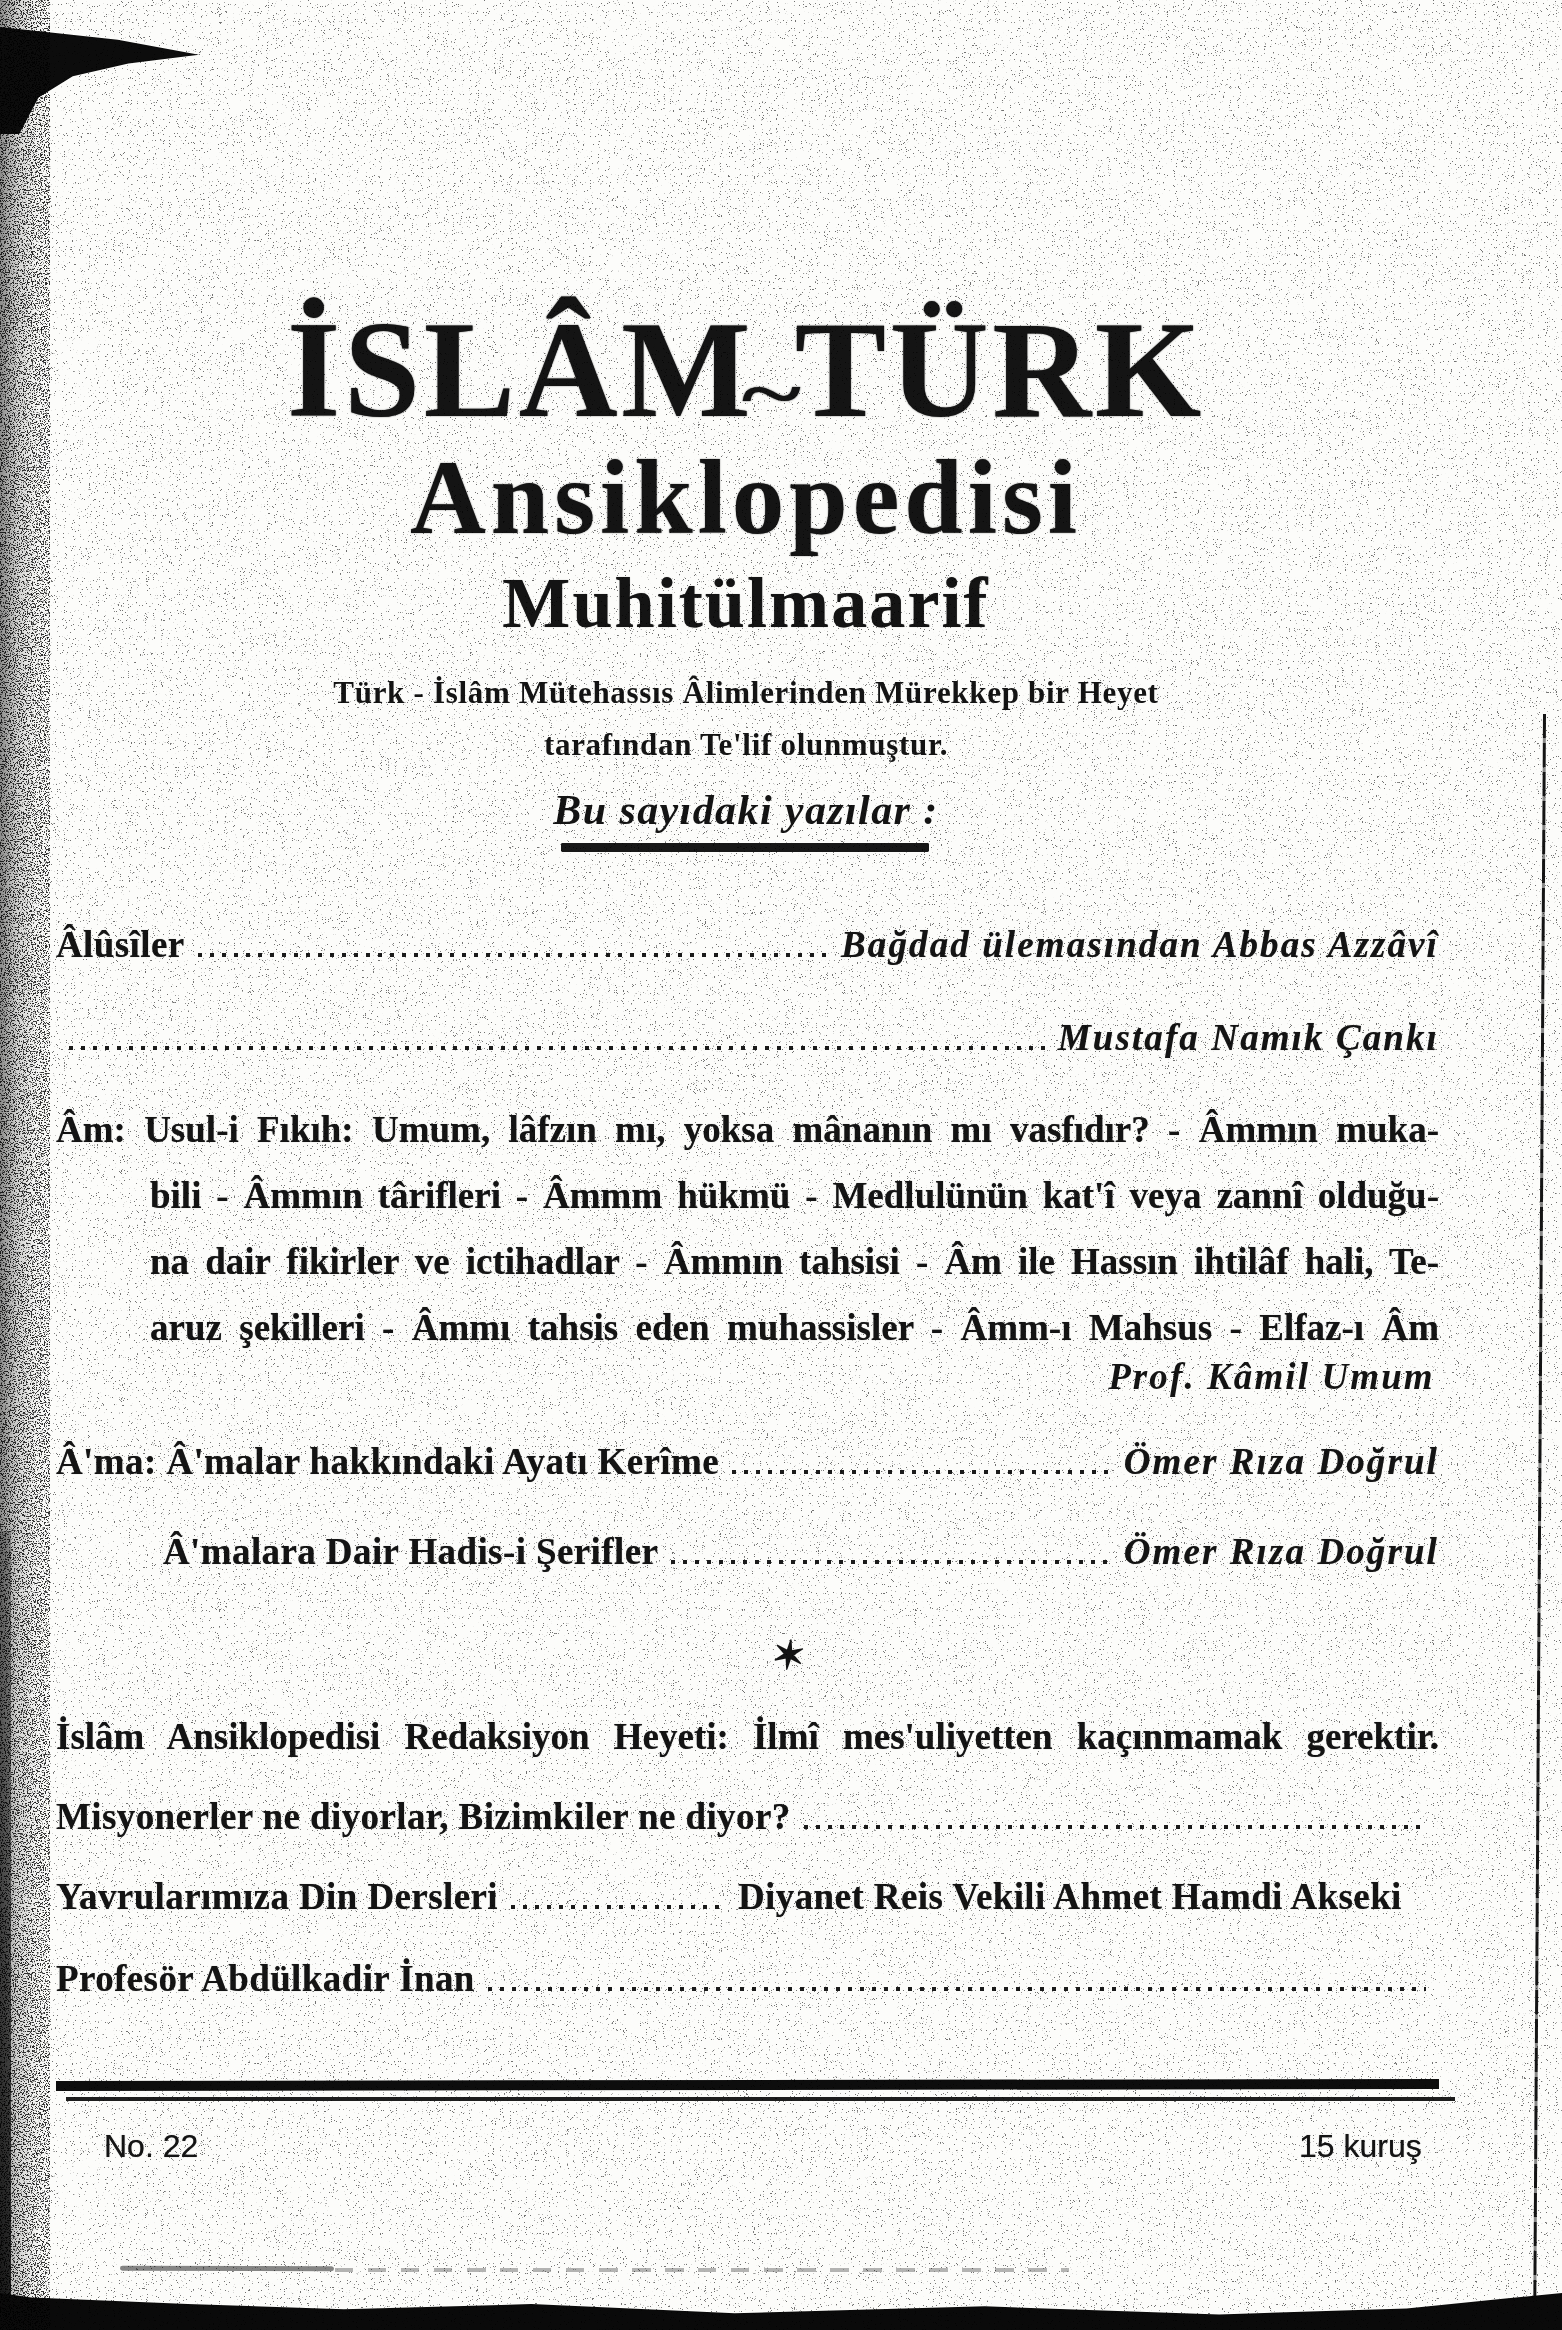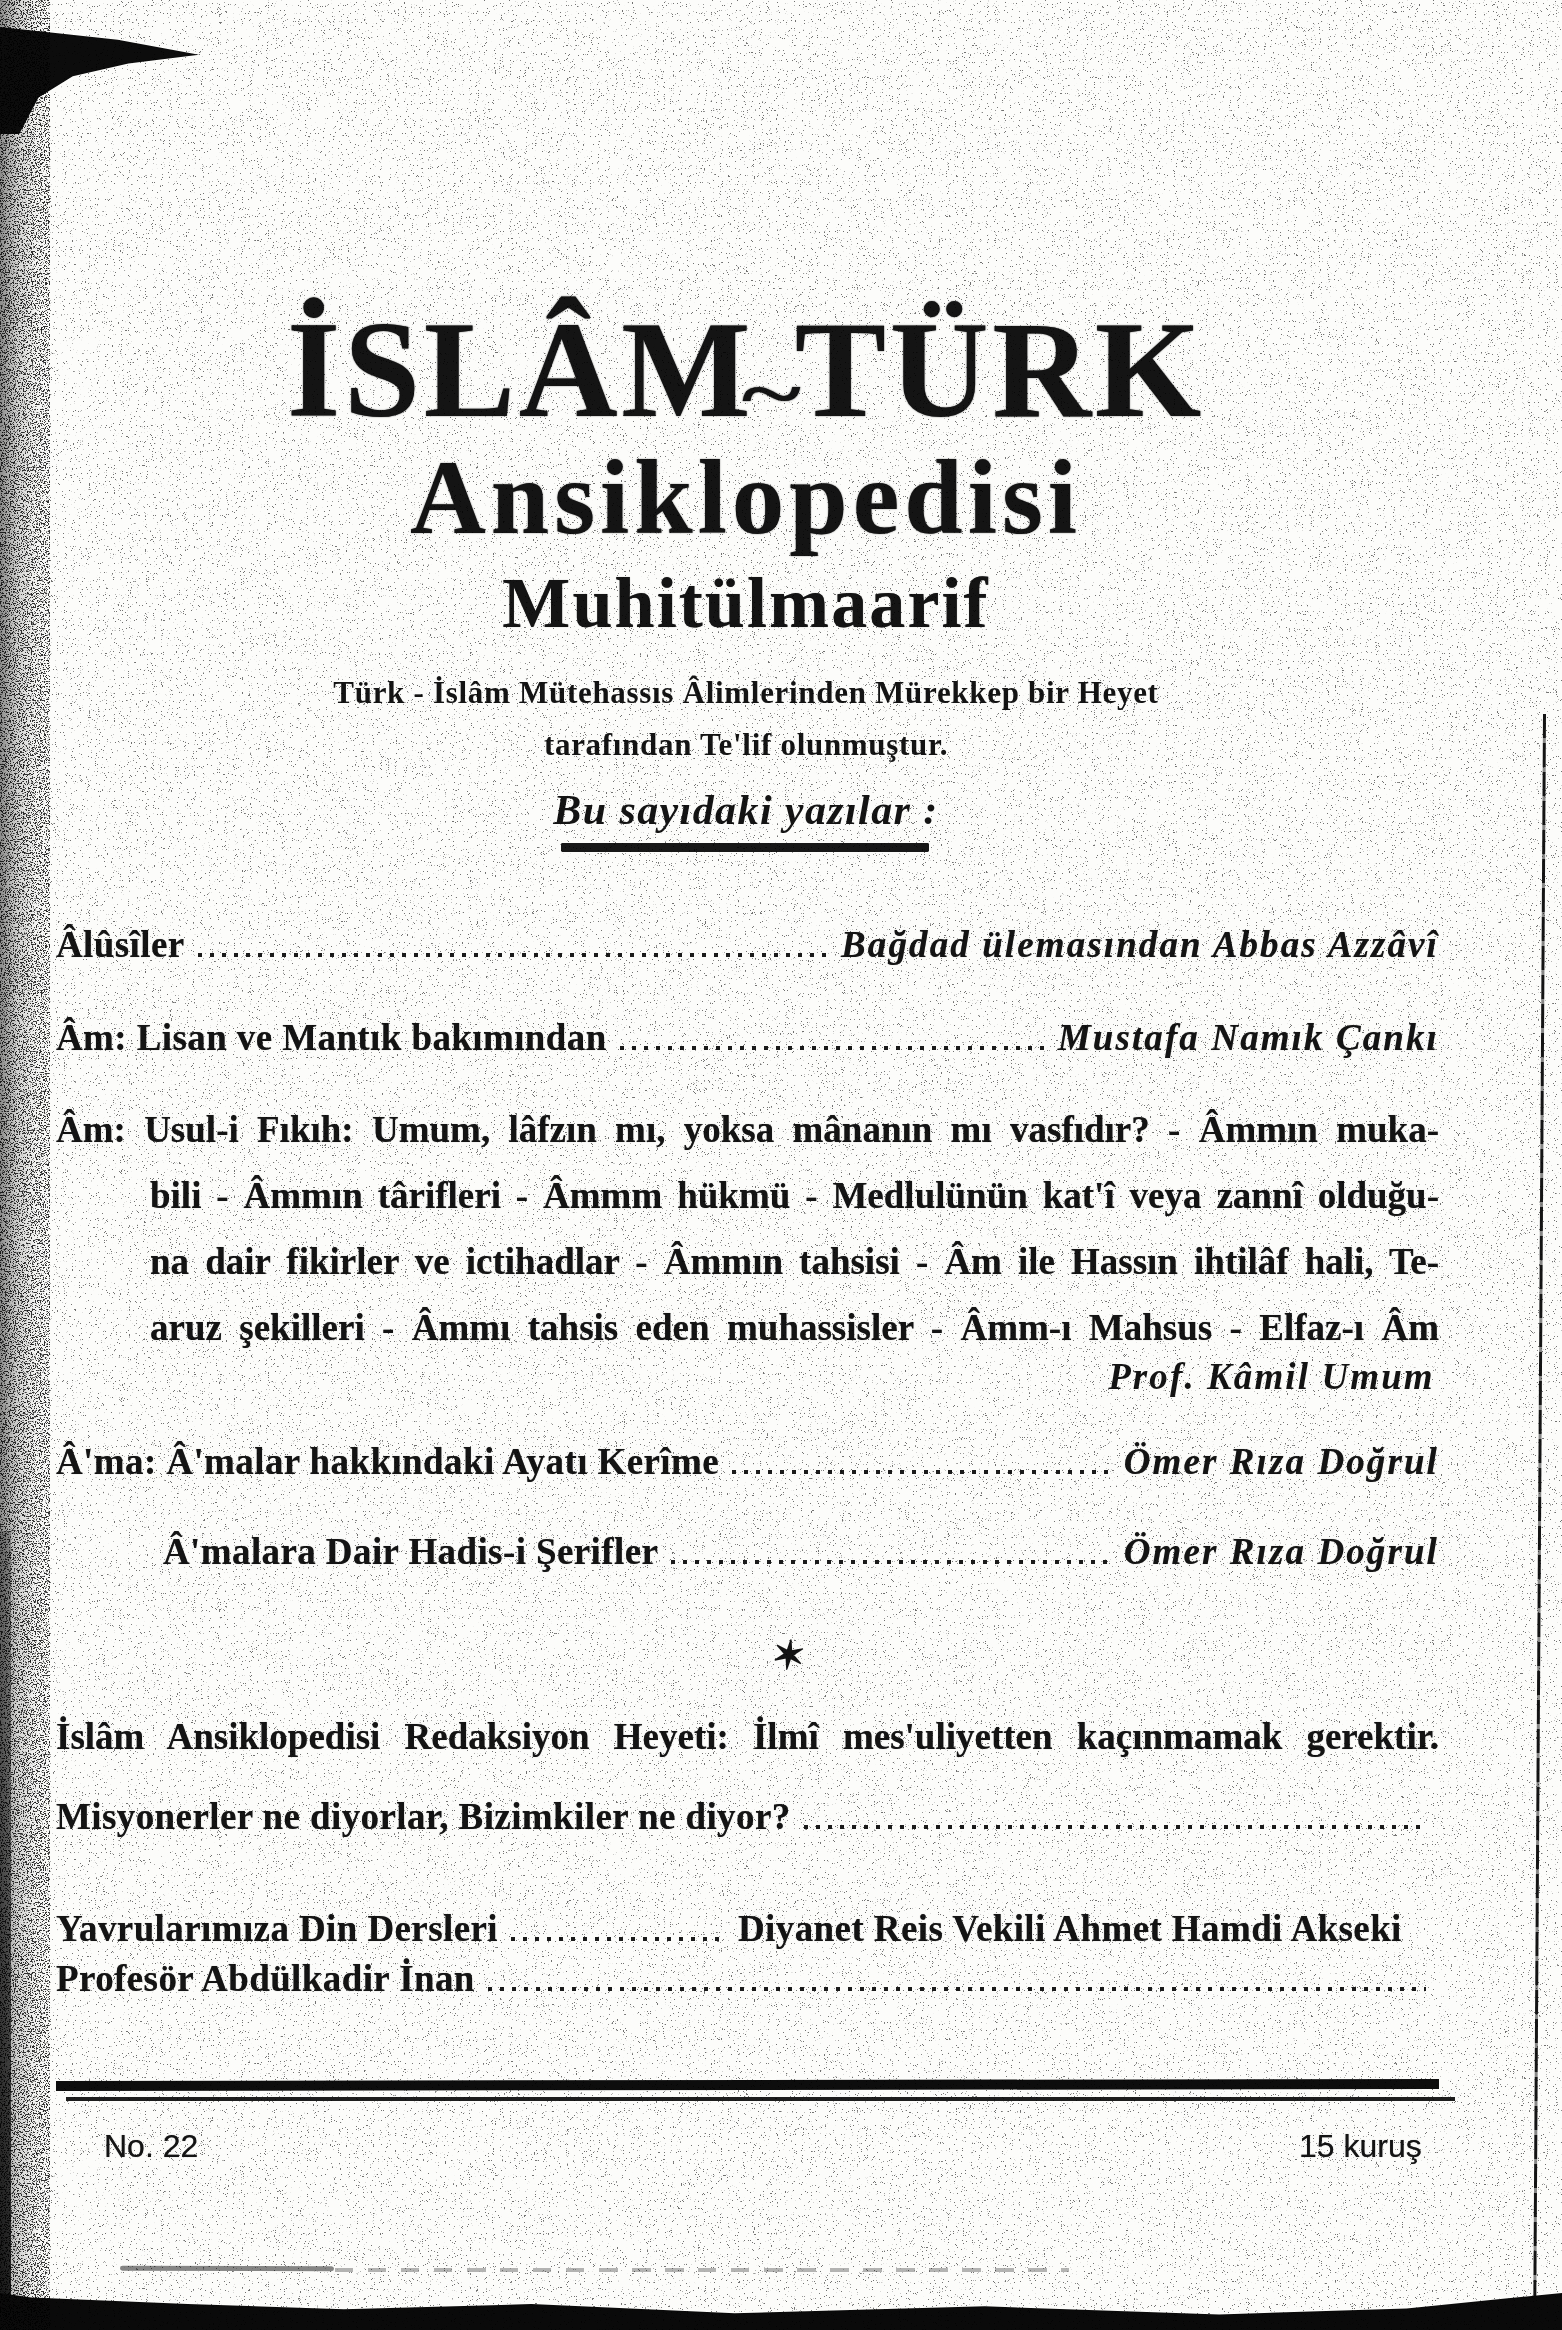--- a/index.html
+++ b/index.html
@@ -55,21 +55,21 @@
     position:absolute;left:0;width:100%;
     display:flex;align-items:baseline;
     font-size:37px;line-height:1.18;
     white-space:nowrap;
   }
   .lbl{font-weight:700;letter-spacing:0.4px;text-shadow:0 0 0.7px rgba(10,10,10,.6);}
   .auth{
     font-style:italic;font-weight:700;letter-spacing:2.1px;
     text-shadow:0 0 0.7px rgba(10,10,10,.55);
   }
-  .auth.upright{font-style:normal;letter-spacing:0.4px;margin-top:32px;}
+  .auth.upright{font-style:normal;letter-spacing:0.4px;}
   .dots{
     flex:1 1 auto;align-self:flex-end;
     height:4.3px;margin:0 13px 9.3px 13px;min-width:85px;
     background:repeating-linear-gradient(to right,#1b1b1b 0 4.3px,transparent 4.3px 12px);
   }
   .dots-fixed{flex:0 1 214px;}
   .row.indent{padding-left:107px;box-sizing:border-box;}
   .para{
     position:absolute;left:0;top:1097px;width:100%;
     font-weight:700;font-size:37px;line-height:66px;
@@ -161,21 +161,20 @@
 
   <div class="content">
 
     <div class="row" style="top:923px">
       <span class="lbl">Âlûsîler</span>
       <span class="dots"></span>
       <span class="auth">Bağdad ülemasından Abbas Azzâvî</span>
     </div>
 
     <div class="row" style="top:1016px">
-      <span class="lbl">Âm: Lisan ve Mantık bakımından</span>
       <span class="dots"></span>
       <span class="auth">Mustafa Namık Çankı</span>
     </div>
 
     <div class="para">
       <div class="pline">Âm: Usul-i Fıkıh: Umum, lâfzın mı, yoksa mânanın mı vasfıdır? - Âmmın muka-</div>
       <div class="pline pindent">bili - Âmmın târifleri - Âmmm hükmü - Medlulünün kat'î veya zannî olduğu-</div>
       <div class="pline pindent">na dair fikirler ve ictihadlar - Âmmın tahsisi - Âm ile Hassın ihtilâf hali, Te-</div>
       <div class="pline pindent">aruz şekilleri - Âmmı tahsis eden muhassisler - Âmm-ı Mahsus - Elfaz-ı Âm</div>
     </div>

